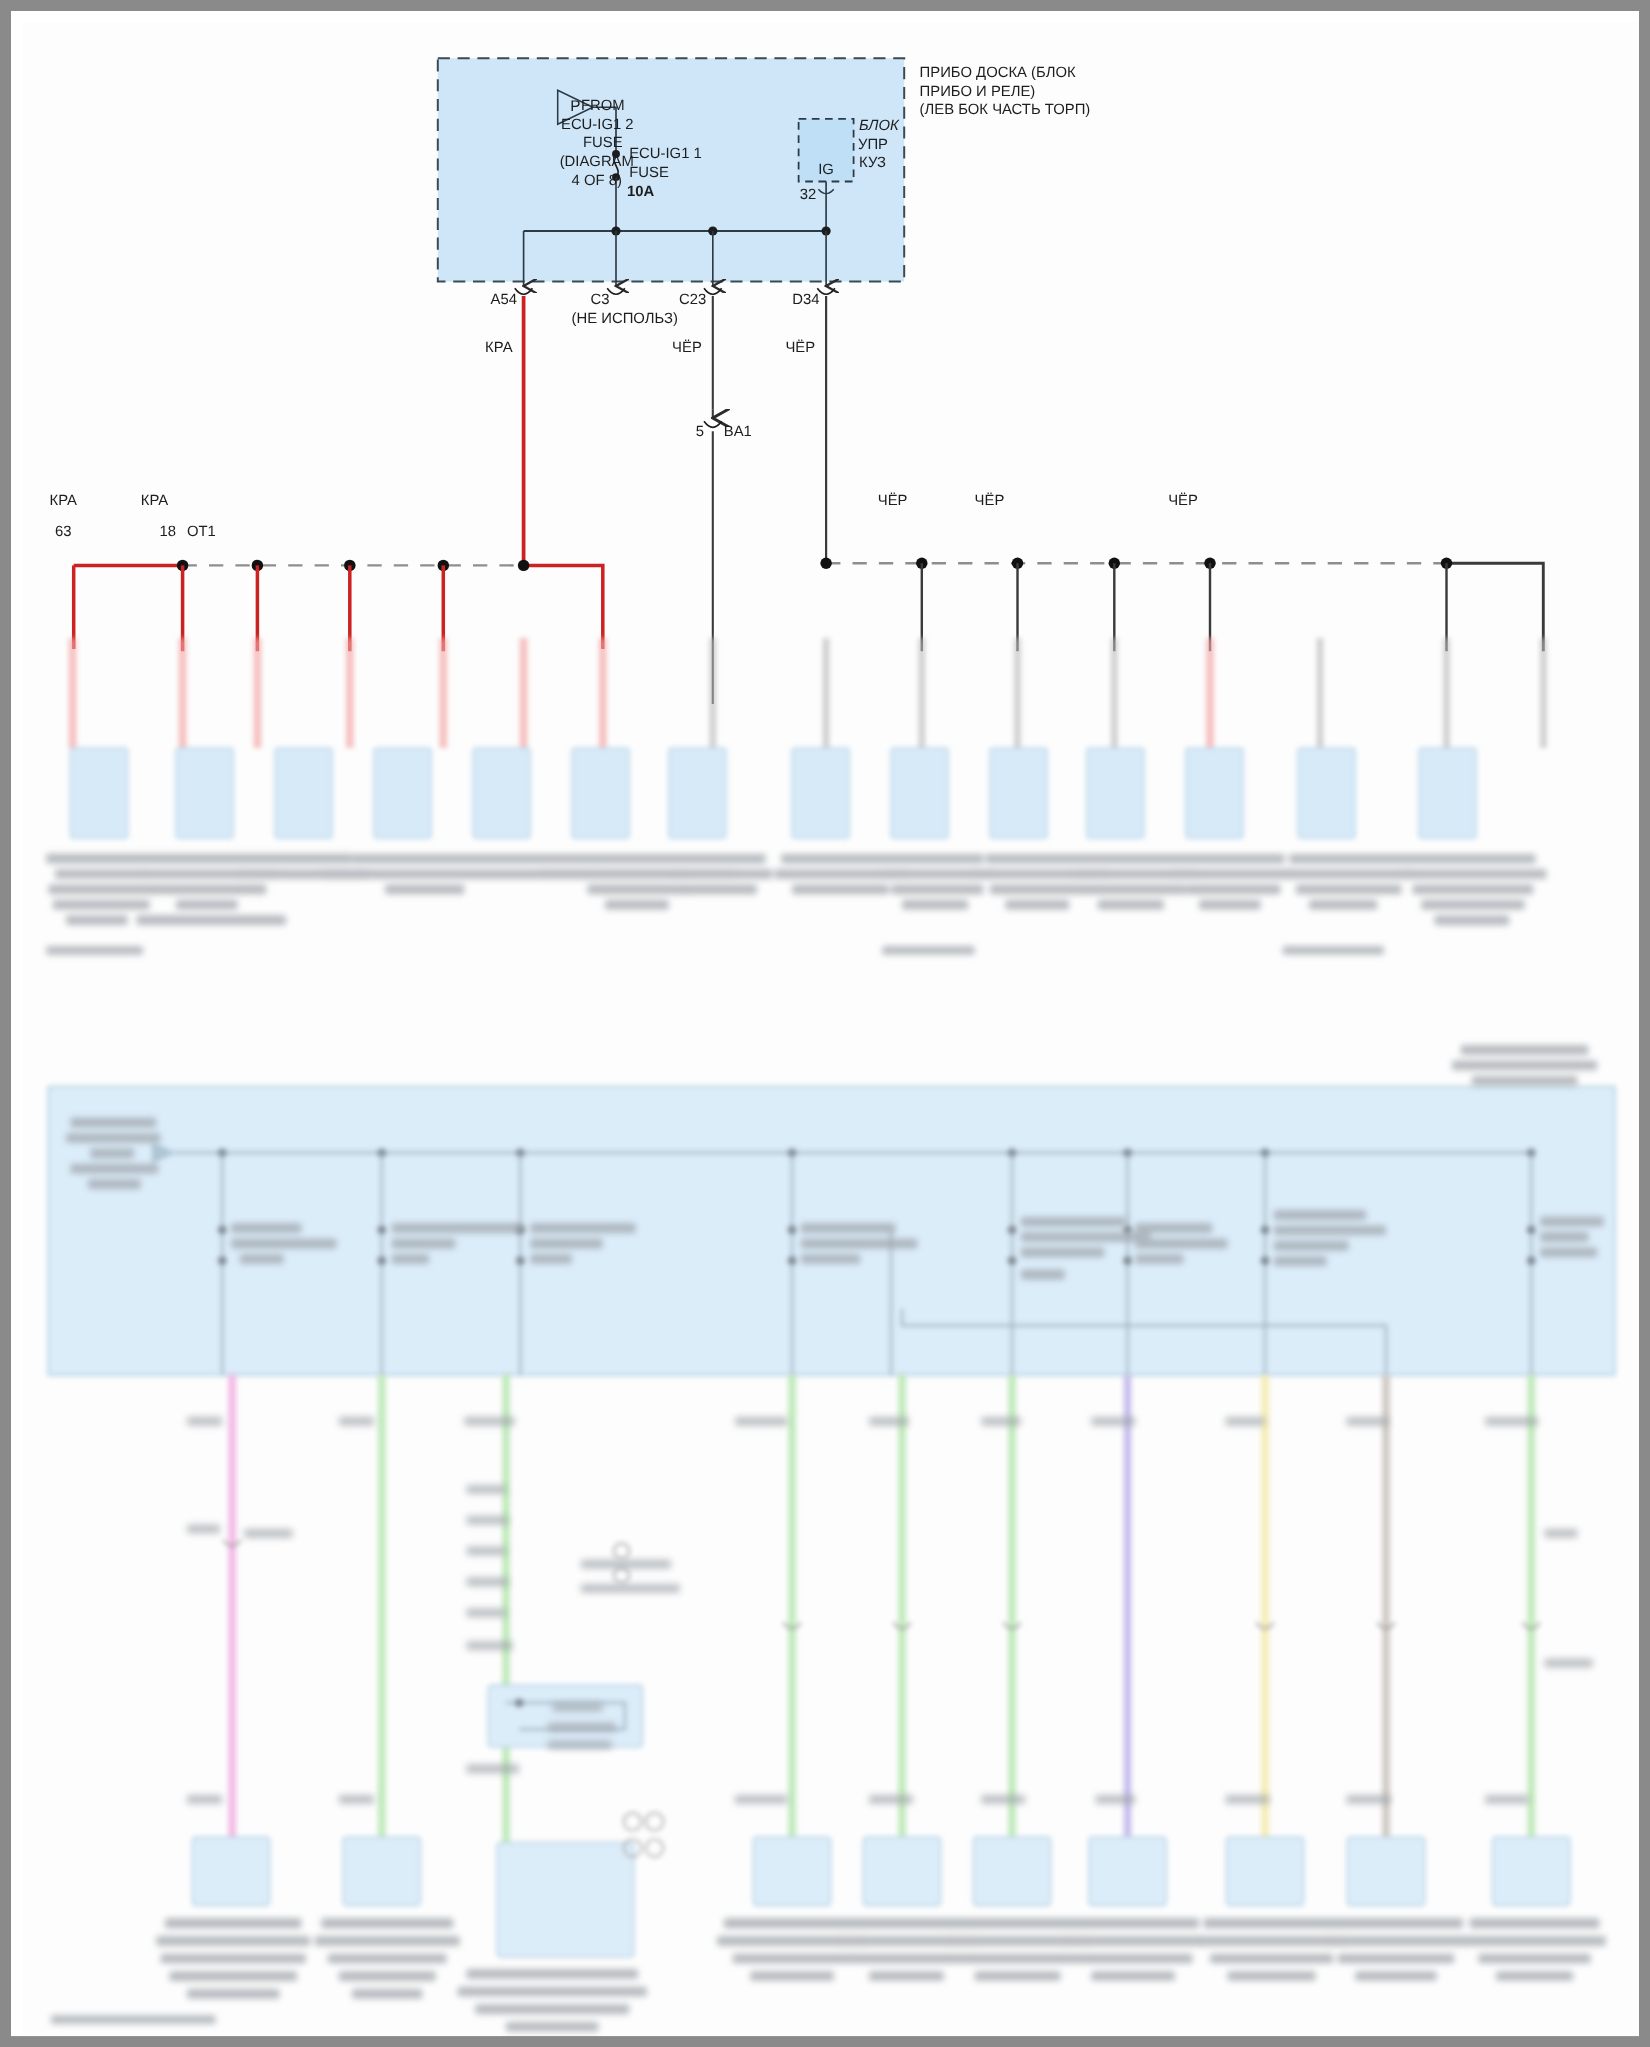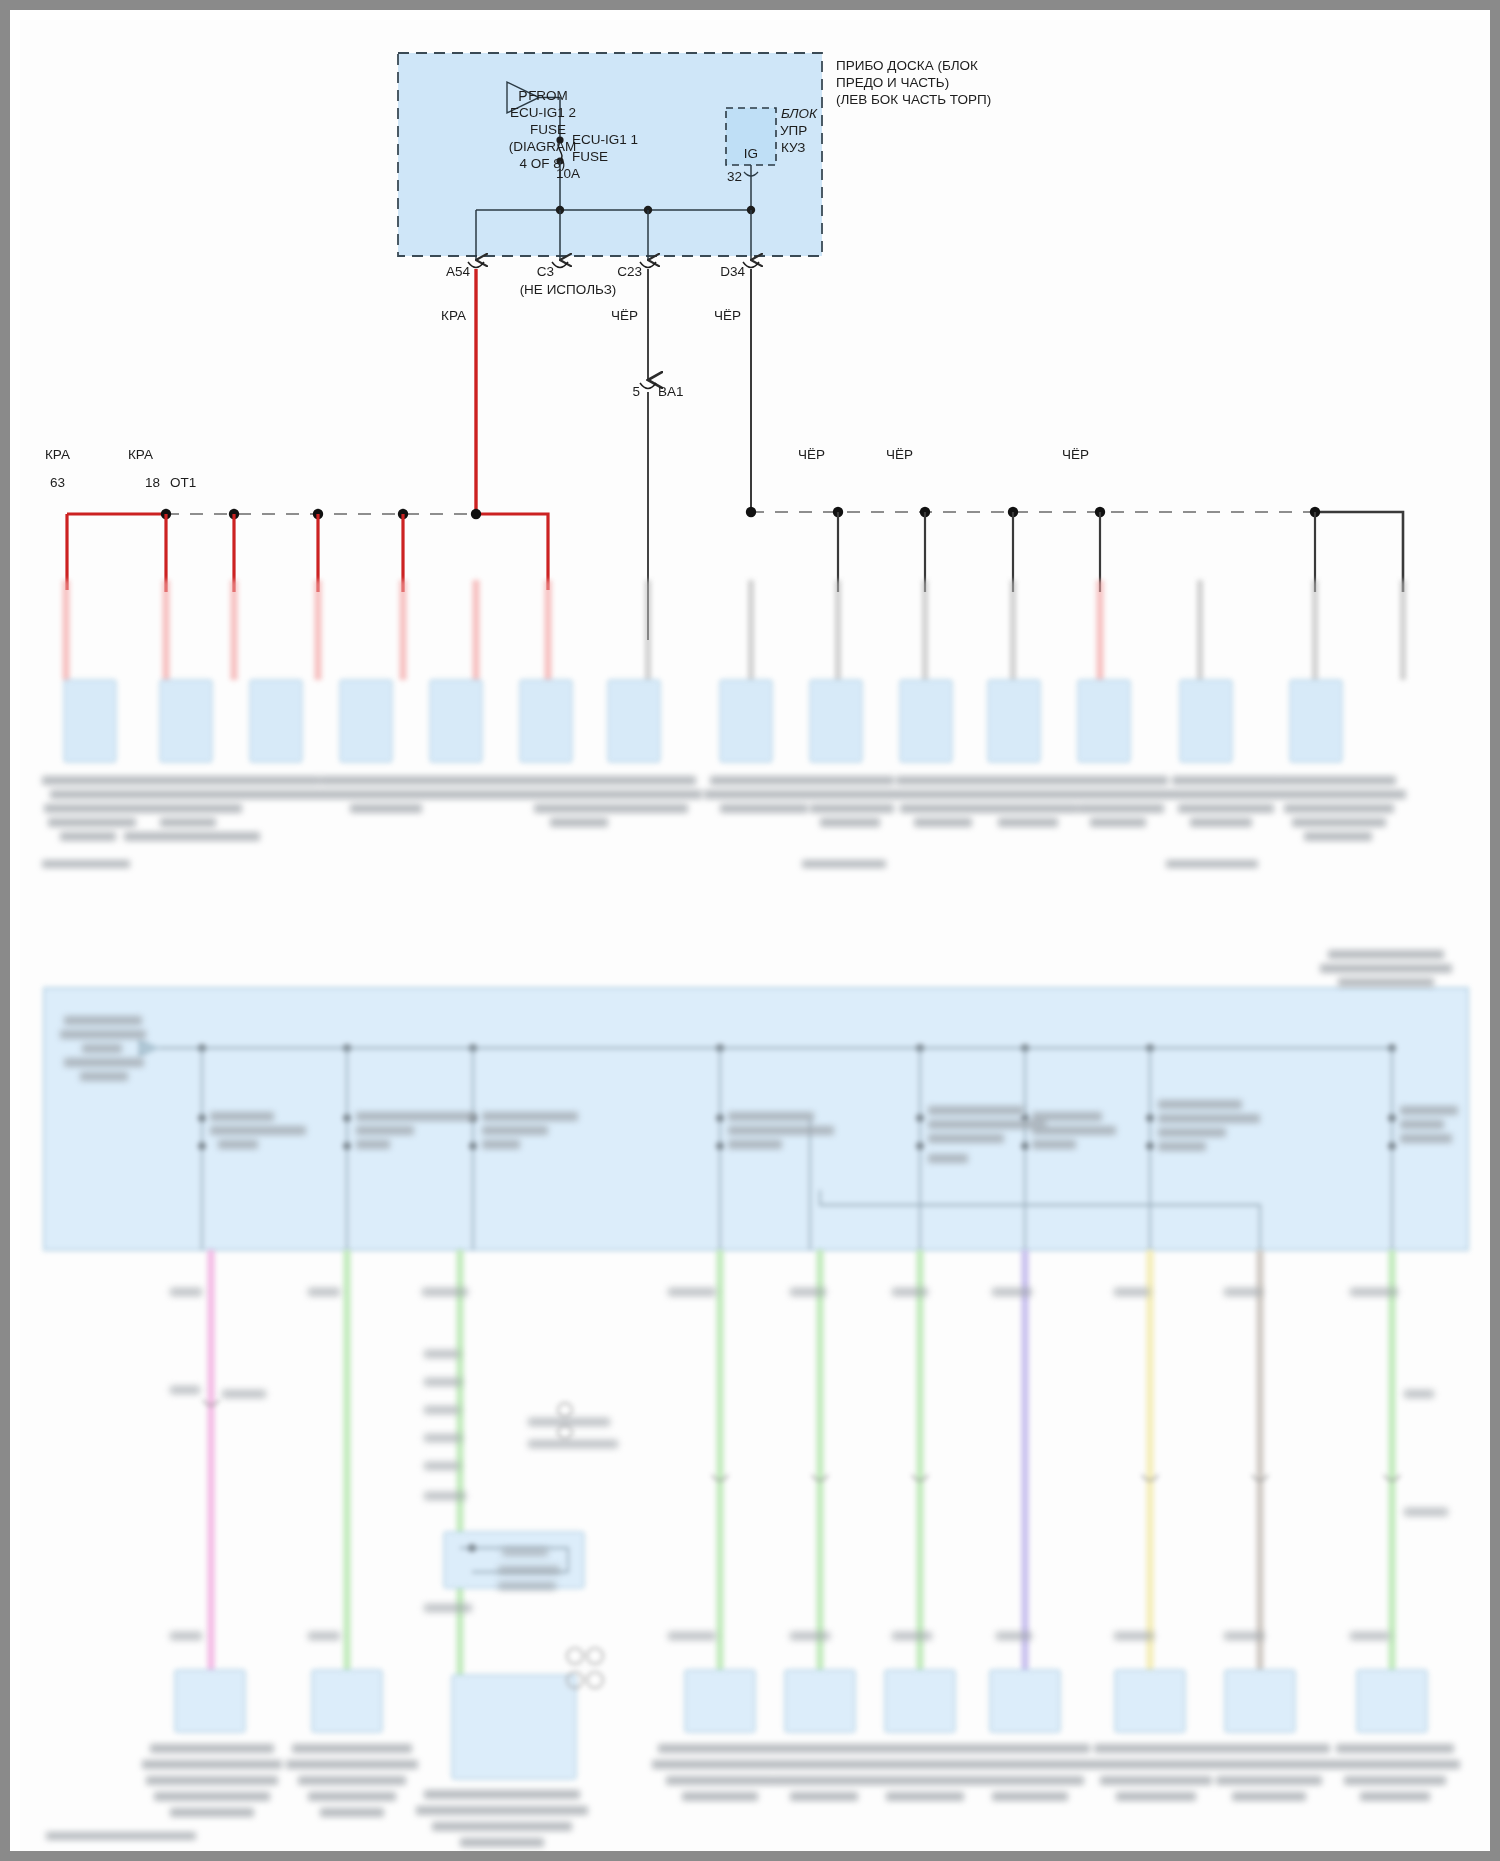--- a/index.html
+++ b/index.html
@@ -113,30 +113,30 @@
 
   <div class="txt c" style="left:478px;top:68px;width:100px;">FROM</div>
   <div class="txt c" style="left:468px;top:85px;width:110px;">ECU-IG1 2</div>
   <div class="txt c" style="left:478px;top:102px;width:100px;">FUSE</div>
   <div class="txt c" style="left:465px;top:119px;width:115px;">(DIAGRAM</div>
   <div class="txt c" style="left:470px;top:136px;width:105px;">4 OF 8)</div>
   <div class="txt c" style="left:487px;top:68px;width:32px;font-size:14px;">P</div>
 
   <div class="txt" style="left:552px;top:112px;">ECU-IG1 1</div>
   <div class="txt" style="left:552px;top:129px;">FUSE</div>
-  <div class="txt" style="left:536px;top:146px;">10A</div>
+  <div class="txt" style="left:550px;top:146px;font-weight:bold;">10A</div>
 
   <div class="txt" style="left:761px;top:86px;font-style:italic;">БЛОК</div>
   <div class="txt" style="left:760px;top:103px;">УПР</div>
   <div class="txt" style="left:761px;top:120px;">КУЗ</div>
   <div class="txt c" style="left:706px;top:126px;width:50px;">IG</div>
   <div class="txt r" style="left:690px;top:149px;width:32px;">32</div>
 
   <div class="txt" style="left:816px;top:38px;">ПРИБО ДОСКА (БЛОК</div>
-  <div class="txt" style="left:816px;top:55px;">ПРЕДО И ЧАСТЬ)</div>
+  <div class="txt" style="left:816px;top:55px;">ПРИБО И РЕЛЕ)</div>
   <div class="txt" style="left:816px;top:72px;">(ЛЕВ БОК ЧАСТЬ ТОРП)</div>
 
   <div class="txt r" style="left:390px;top:244px;width:60px;">A54</div>
   <div class="txt r" style="left:474px;top:244px;width:60px;">C3</div>
   <div class="txt c" style="left:468px;top:262px;width:160px;">(НЕ ИСПОЛЬЗ)</div>
   <div class="txt r" style="left:562px;top:244px;width:60px;text-align:right;">C23</div>
   <div class="txt r" style="left:665px;top:244px;width:60px;">D34</div>
 
   <div class="txt r" style="left:388px;top:288px;width:58px;">КРА</div>
   <div class="txt r" style="left:560px;top:288px;width:58px;">ЧЁР</div>

